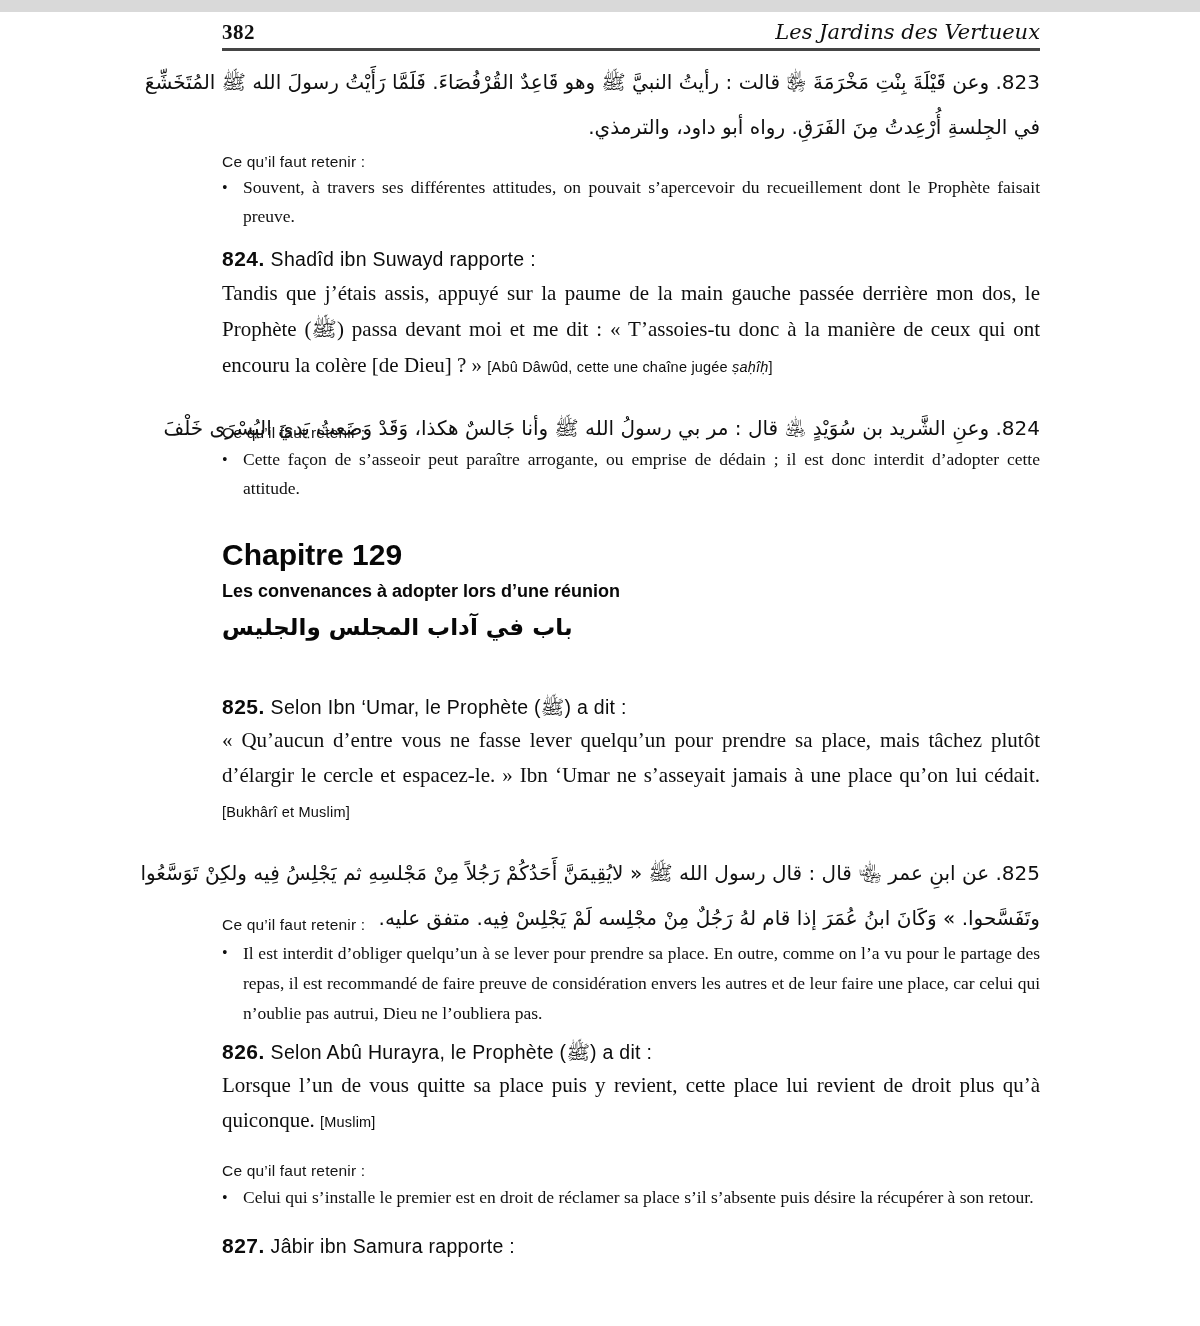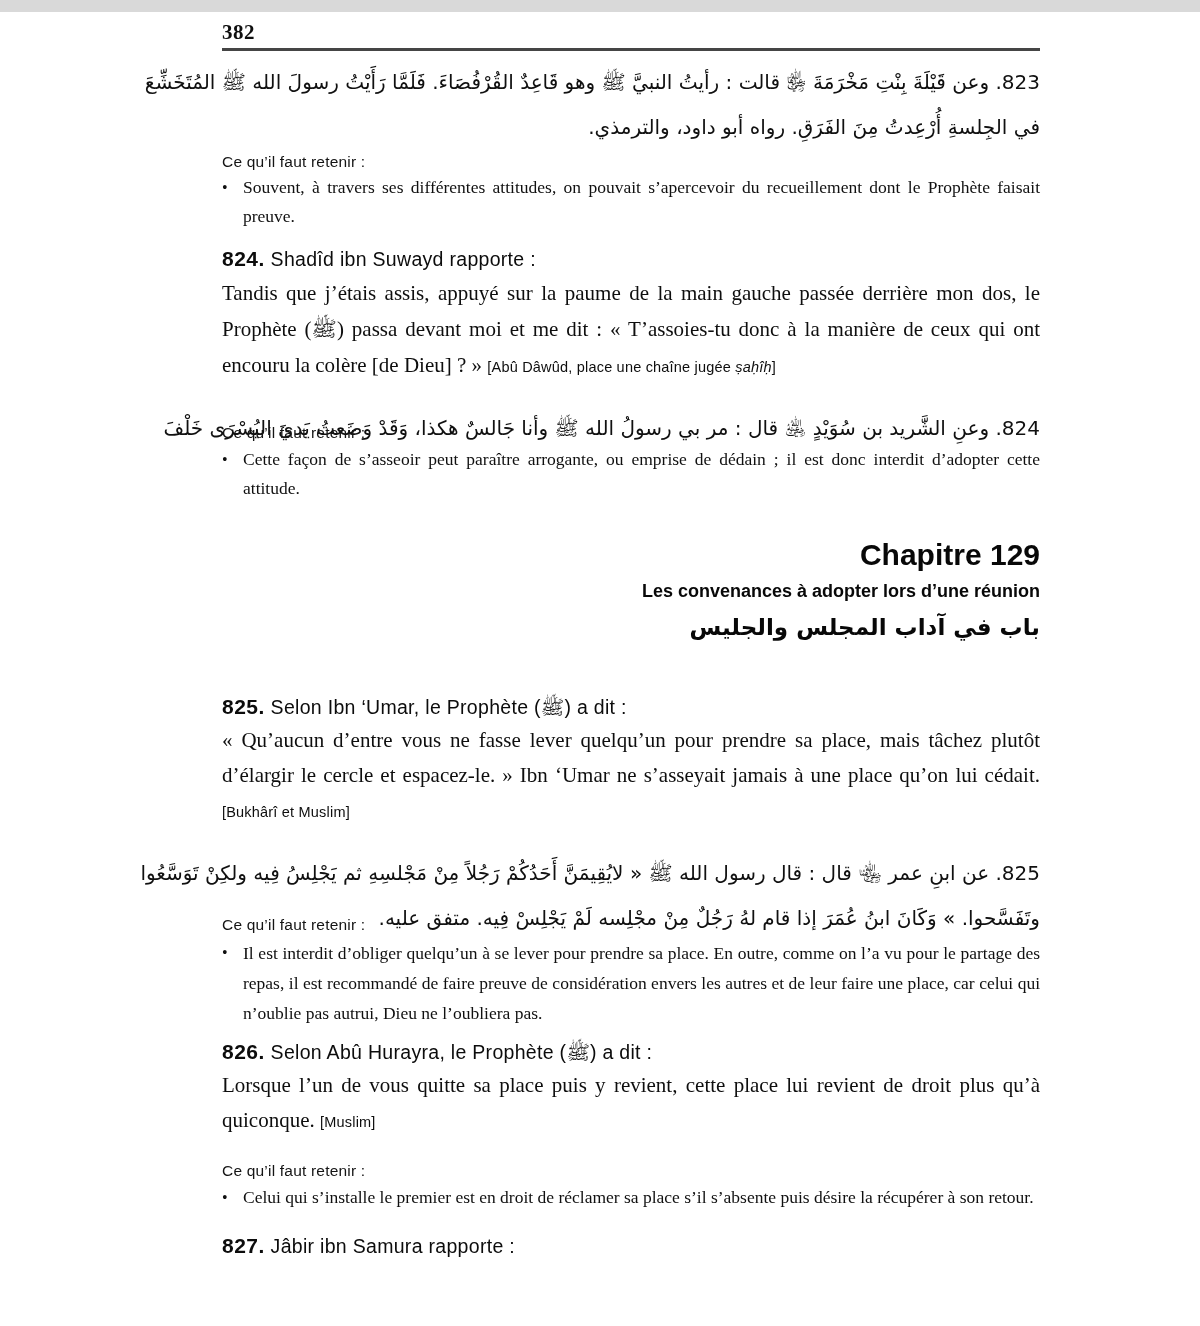--- a/index.html
+++ b/index.html
@@ -53,57 +53,58 @@
   .h-827{margin-top:20px;}
 
   
   .body-par{font-size:21px;line-height:36px;text-align:justify;margin-top:2px;color:#0e0e0e;}
   .body-par-825,.body-par-826{line-height:35px;}
   .src{font-family:"Liberation Sans","DejaVu Sans",sans-serif;font-size:14.5px;
     letter-spacing:.2px;white-space:nowrap;}
   .src em{font-style:italic;}
 
   
-  .chapter{margin-top:36px;text-align:right;}
+  .chapter{margin-top:36px;text-align:left;}
   .ch-num{font-family:"Liberation Sans","DejaVu Sans",sans-serif;font-weight:bold;
     font-size:30px;line-height:32px;color:#080808;}
   .ch-title{font-family:"Liberation Sans","DejaVu Sans",sans-serif;font-weight:bold;
     font-size:18px;line-height:28px;margin-top:6px;color:#080808;}
   .ch-ar{font-family:"DejaVu Sans",sans-serif;font-weight:bold;font-size:23px;
     line-height:32px;margin-top:6px;direction:rtl;color:#080808;}
 </style>
 </head>
 <body>
 
 <div class="page">
   <div class="content">
 
     <header class="page-header">
       <span class="page-num">382</span>
+      <span class="book-title">Les Jardins des Vertueux</span>
     </header>
     <div class="rule"></div>
 
     <section>
       <div class="ar-block ar-block-823">
         <div class="ar">823. وعن قَيْلَةَ بِنْتِ مَخْرَمَةَ ﵂ قالت : رأيتُ النبيَّ ﷺ وهو قَاعِدٌ القُرْفُصَاءَ. فَلَمَّا رَأَيْتُ رسولَ الله ﷺ المُتَخَشِّعَ</div>
         <div class="ar">في الجِلسةِ أُرْعِدتُ مِنَ الفَرَقِ. رواه أبو داود، والترمذي.</div>
       </div>
       <div class="retenir retenir-823">Ce qu’il faut retenir :</div>
       <div class="note note-823">
         <span class="bullet">•</span>
         <span>Souvent, à travers ses différentes attitudes, on pouvait s’apercevoir du recueillement dont le Prophète faisait preuve.</span>
       </div>
     </section>
 
     <section>
       <div class="h-head h-824">
         <span class="h-num">824.</span>
         <span>Shadîd ibn Suwayd rapporte :</span>
       </div>
-      <p class="body-par"><span>Tandis que j’étais assis, appuyé sur la paume de la main gauche passée derrière mon dos, le Prophète (ﷺ) passa devant moi et me dit : « T’assoies-tu donc à la manière de ceux qui ont encouru la colère [de Dieu] ? » </span><span class="src"><span>[Abû Dâwûd, place une chaîne jugée </span><em>ṣaḥîḥ</em><span>]</span></span>
+      <p class="body-par"><span>Tandis que j’étais assis, appuyé sur la paume de la main gauche passée derrière mon dos, le Prophète (ﷺ) passa devant moi et me dit : « T’assoies-tu donc à la manière de ceux qui ont encouru la colère [de Dieu] ? » </span><span class="src"><span>[Abû Dâwûd, cette une chaîne jugée </span><em>ṣaḥîḥ</em><span>]</span></span>
       </p>
       <div class="ar-block ar-block-824">
         <div class="ar">824. وعنِ الشَّريد بن سُوَيْدٍ ﵁ قال : مر بي رسولُ الله ﷺ وأنا جَالسٌ هكذا، وَقَدْ وَضَعتُ يَديَ اليُسْرَى خَلْفَ</div>
       </div>
       <div class="retenir retenir-824">Ce qu’il faut retenir :</div>
       <div class="note note-824">
         <span class="bullet">•</span>
         <span>Cette façon de s’asseoir peut paraître arrogante, ou emprise de dédain ; il est donc interdit d’adopter cette attitude.</span>
       </div>
     </section>

